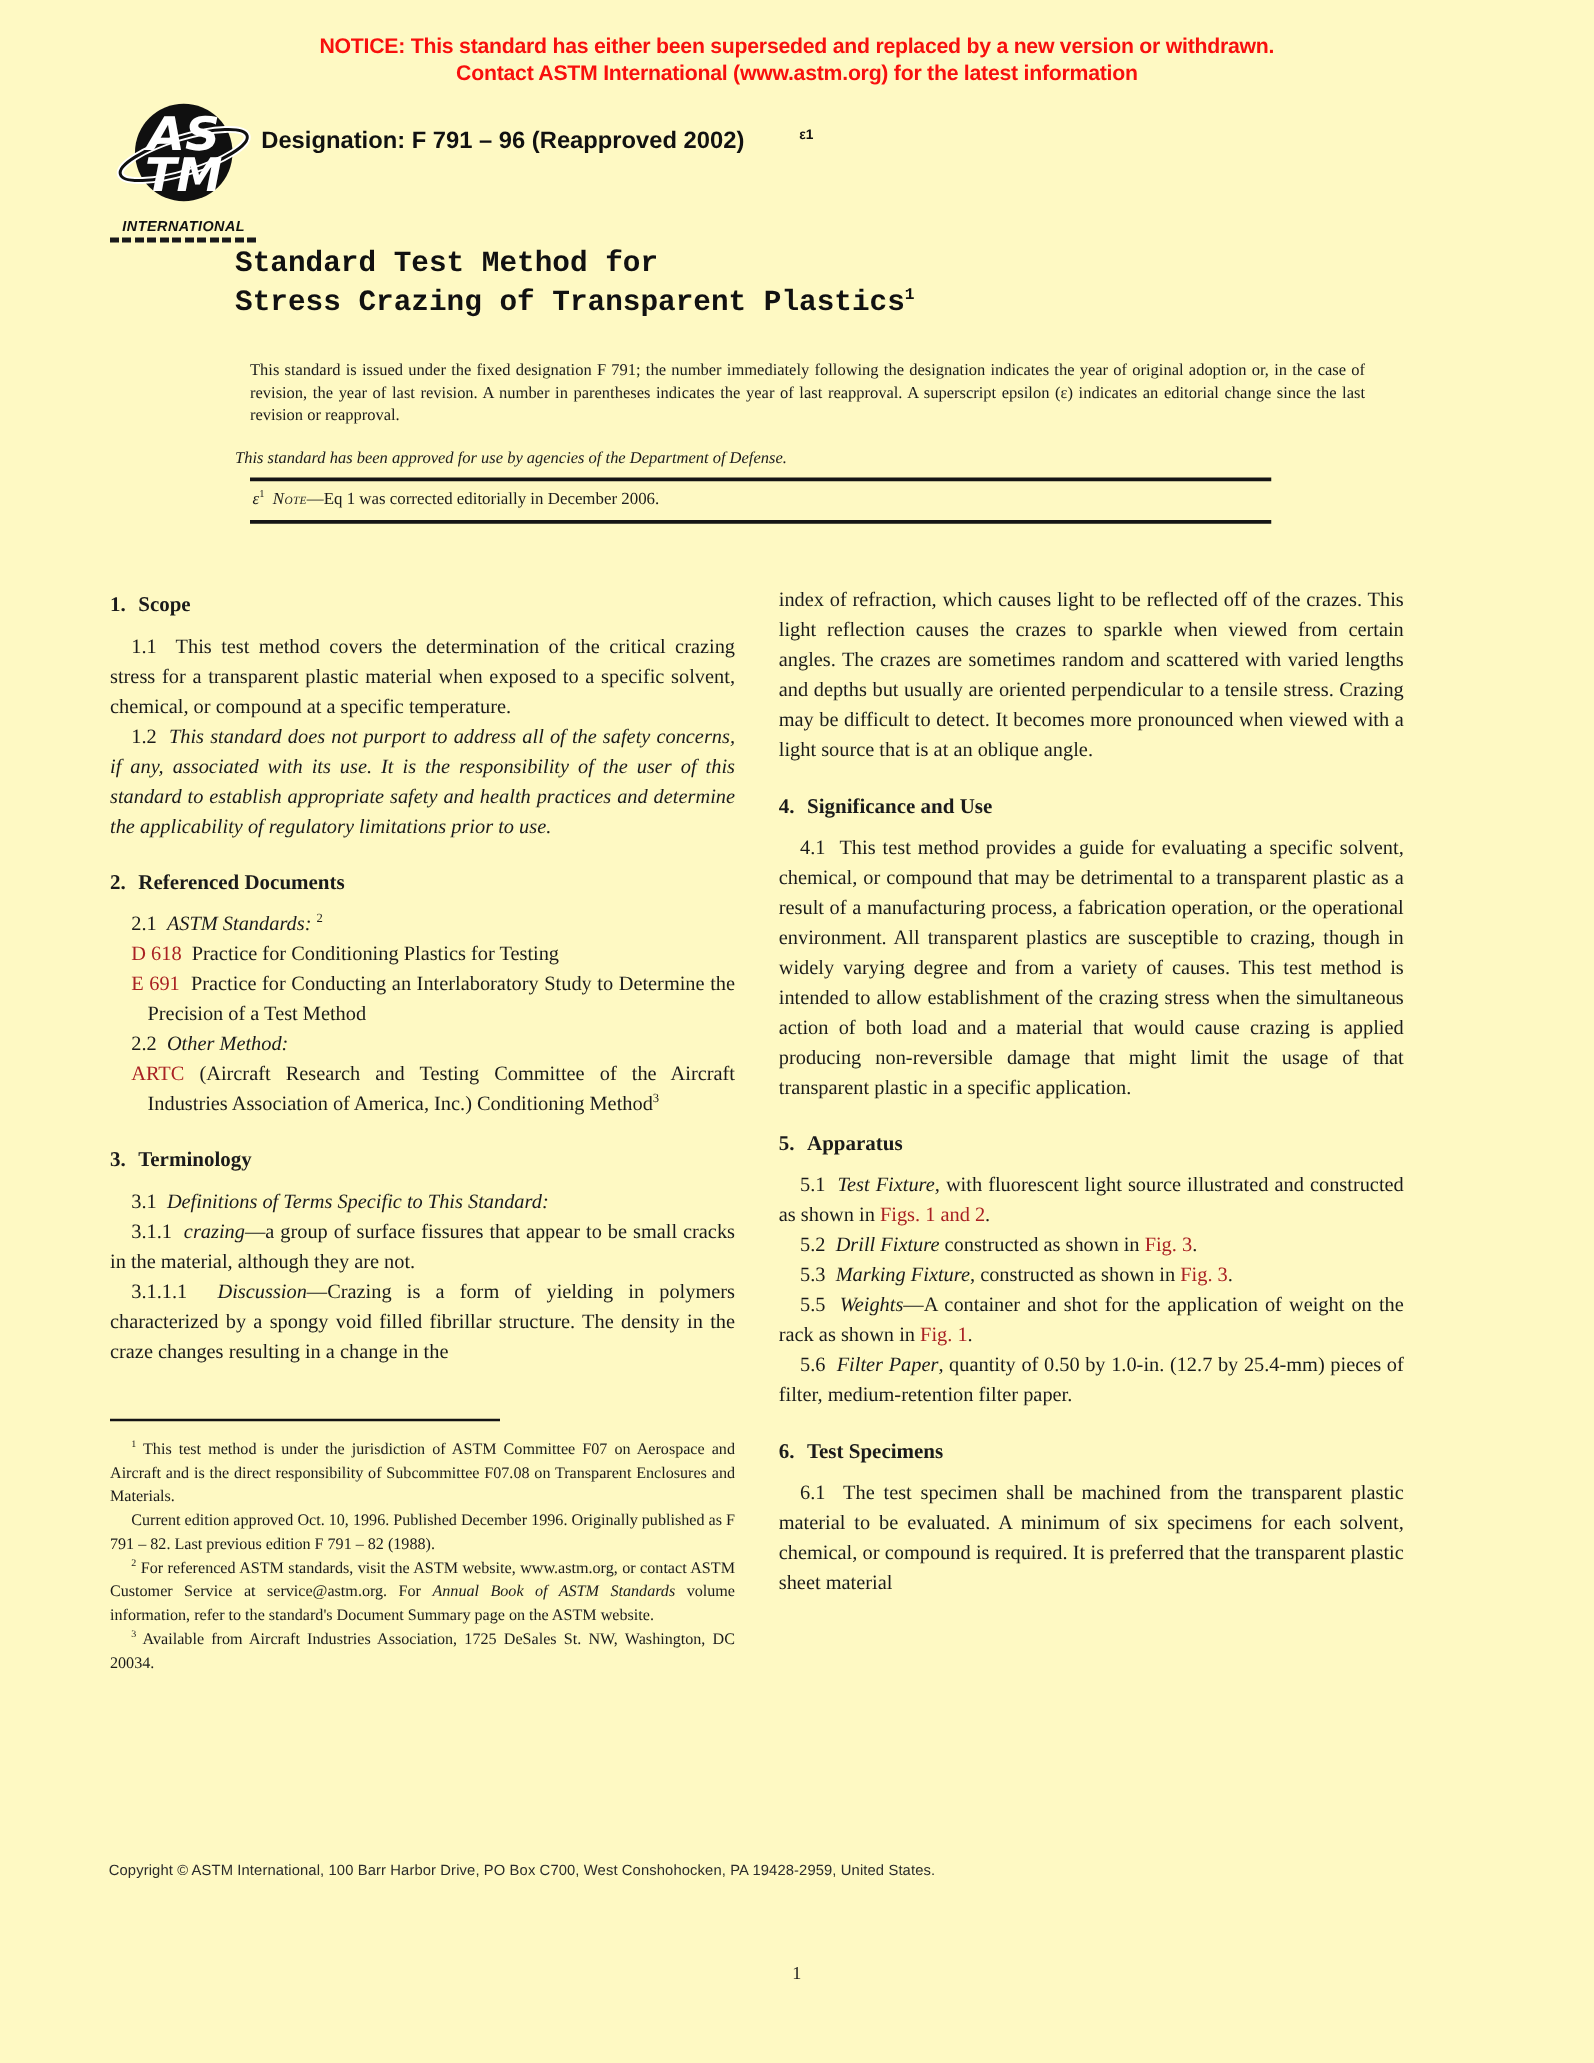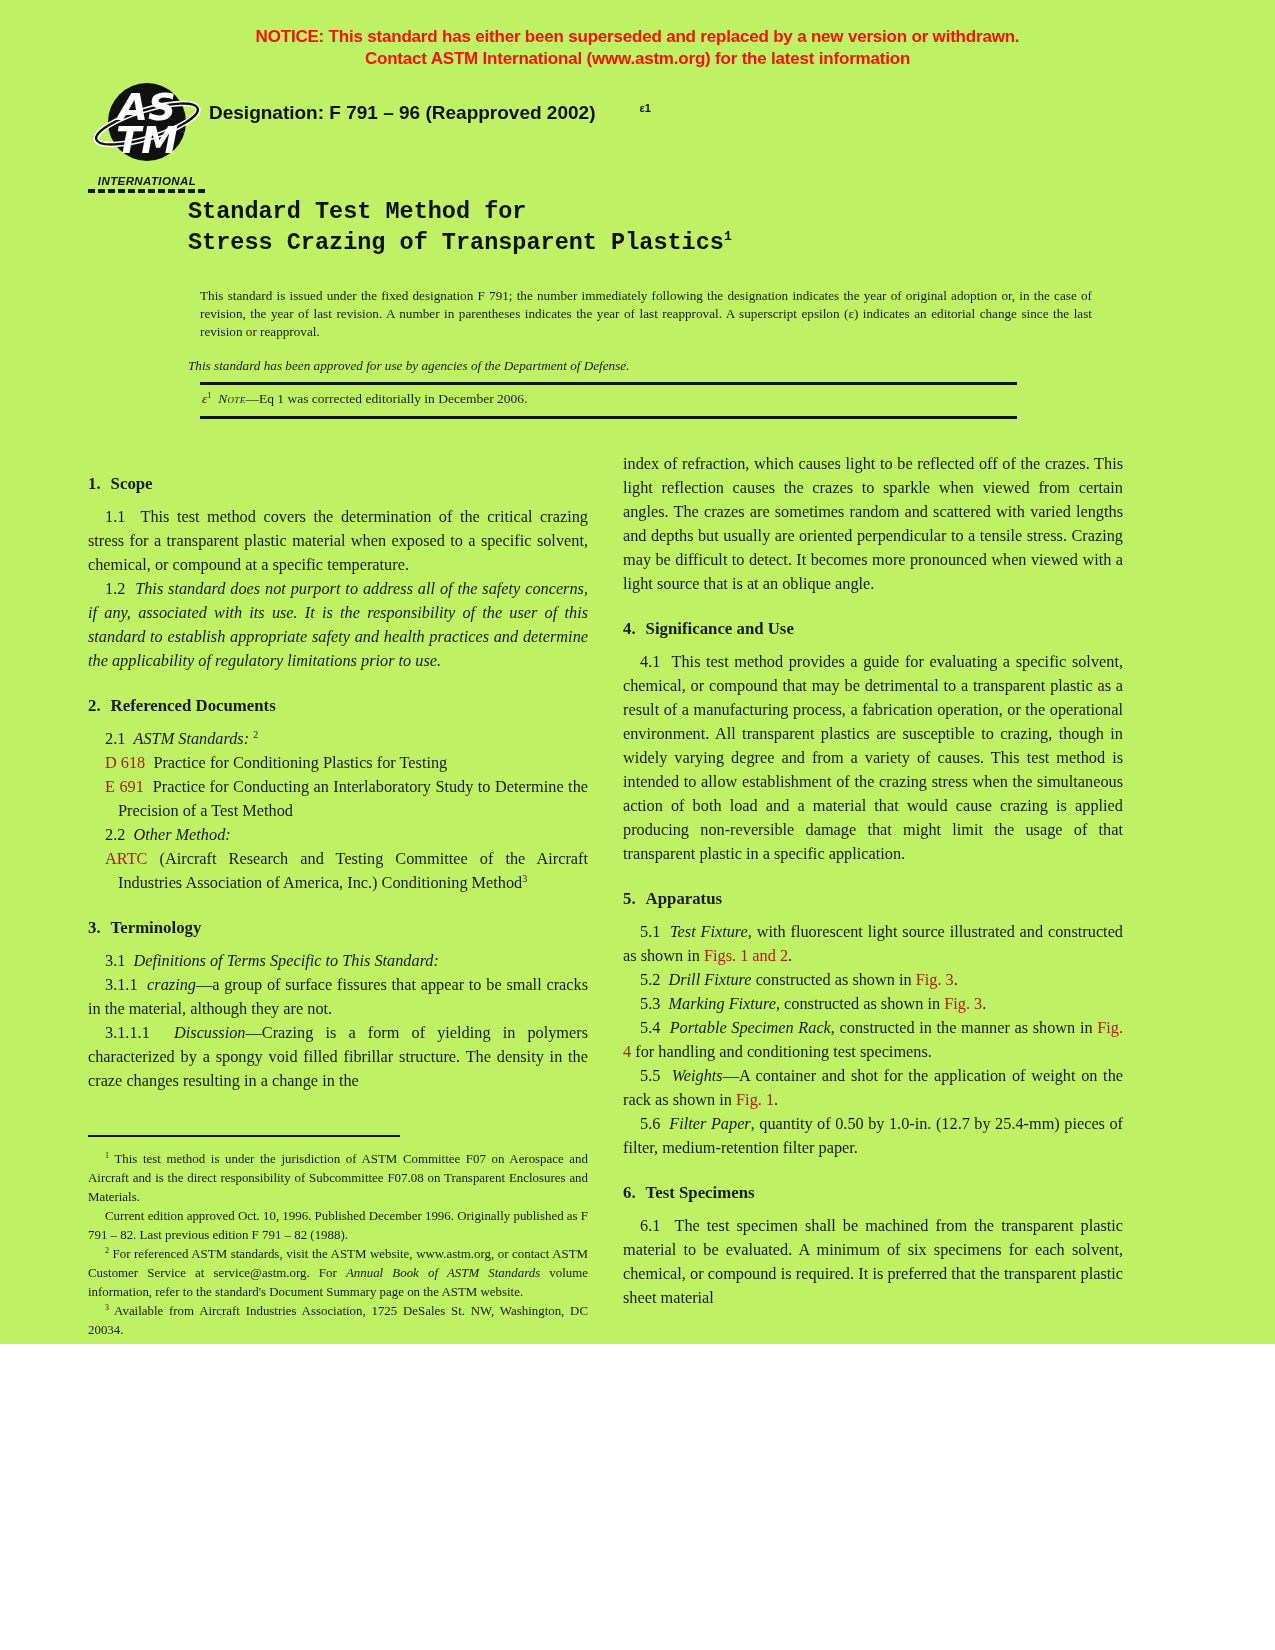--- a/index.html
+++ b/index.html
@@ -1,17 +1,17 @@
 <!DOCTYPE html>
 <html style="--notice-red: #f8100d; --link-red: #a92123;"><head>
 <meta charset="utf-8">
 <style>
   html,body { margin:0; padding:0; background:#ffffff; }
   .page {
-    position:relative; width:1275px; height:1344px; background:#bef264;
+    position:relative; width:1275px; height:1650px; background:#fef9c3;
     font-family:"Liberation Serif", serif; color:#1b1b1b; overflow:hidden;
   }
   sup { font-size:0.62em; line-height:0; }
   .it { font-style:italic; }
   .red { color:var(--link-red); text-decoration:none; cursor:pointer; }
 
   
   .notice {
     position:absolute; top:26px; left:0; width:100%; text-align:center;
     font-family:"Liberation Sans", sans-serif; font-weight:bold;
@@ -52,21 +52,21 @@
   .rule1 { top:382px; }
   .rule2 { top:416px; }
   .note-line { position:absolute; left:202px; top:391px; font-size:13.5px; }
   .note-line .eps { font-style:italic; }
   .note-line .sc { font-variant:small-caps; letter-spacing:0.3px;font-style:italic; }
 
   
   .columns { position:absolute; left:88px; top:452px; width:1035px; display:flex; gap:35px; }
   .col { width:500px; text-align:justify; font-size:16.3px; line-height:24px; }
   .col p { margin:0; text-indent:17px; }
-  .col p.cont { text-indent:0; }
+  .col p.cont { text-indent:0;margin-top:16px; }
   .sect { font-weight:bold; margin:21px 0 9px 0; text-indent:0; font-size:16.8px; text-align:left; }
   .sect .snum { margin-right:10px; }
   .sect1 { margin-top:20px; }
   .ref { text-indent:-13px !important; padding-left:30px; }
 
   
   .fn-block { margin-top:42px; font-size:12.9px; line-height:19px; }
   .fn-rule { width:312px; height:2px; background:#151515; margin-bottom:13px; }
   .fn-block p { text-indent:17px; margin:0; }
 
@@ -147,21 +147,20 @@
 
       <p class="cont">index of refraction, which causes light to be reflected off of the crazes. This light reflection causes the crazes to sparkle when viewed from certain angles. The crazes are sometimes random and scattered with varied lengths and depths but usually are oriented perpendicular to a tensile stress. Crazing may be difficult to detect. It becomes more pronounced when viewed with a light source that is at an oblique angle.</p>
 
       <div class="sect"><span class="snum">4.</span><span>Significance and Use</span></div>
       <p><span>4.1</span>&nbsp;&nbsp;<span>This test method provides a guide for evaluating a specific solvent, chemical, or compound that may be detrimental to a transparent plastic as a result of a manufacturing process, a fabrication operation, or the operational environment. All transparent plastics are susceptible to crazing, though in widely varying degree and from a variety of causes. This test method is intended to allow establishment of the crazing stress when the simultaneous action of both load and a material that would cause crazing is applied producing non-reversible damage that might limit the usage of that transparent plastic in a specific application.</span></p>
 
       <div class="sect"><span class="snum">5.</span><span>Apparatus</span></div>
       <p><span>5.1</span>&nbsp;&nbsp;<span class="it">Test Fixture</span><span>, with fluorescent light source illustrated and constructed as shown in </span><span class="red">Figs. 1 and 2</span><span>.</span></p>
       <p><span>5.2</span>&nbsp;&nbsp;<span class="it">Drill Fixture</span><span> constructed as shown in </span><span class="red">Fig. 3</span><span>.</span></p>
       <p><span>5.3</span>&nbsp;&nbsp;<span class="it">Marking Fixture</span><span>, constructed as shown in </span><span class="red">Fig. 3</span><span>.</span></p>
-      <p><span>5.4</span>&nbsp;&nbsp;<span class="it">Portable Specimen Rack</span><span>, constructed in the manner as shown in </span><span class="red">Fig. 4</span><span> for handling and conditioning test specimens.</span></p>
       <p><span>5.5</span>&nbsp;&nbsp;<span class="it">Weights</span><span>—A container and shot for the application of weight on the rack as shown in </span><span class="red">Fig. 1</span><span>.</span></p>
       <p><span>5.6</span>&nbsp;&nbsp;<span class="it">Filter Paper</span><span>, quantity of 0.50 by 1.0-in. (12.7 by 25.4-mm) pieces of filter, medium-retention filter paper.</span></p>
 
       <div class="sect"><span class="snum">6.</span><span>Test Specimens</span></div>
       <p><span>6.1</span>&nbsp;&nbsp;<span>The test specimen shall be machined from the transparent plastic material to be evaluated. A minimum of six specimens for each solvent, chemical, or compound is required. It is preferred that the transparent plastic sheet material</span></p>
     </div>
   </div>
 
   <div class="copyright">Copyright © ASTM International, 100 Barr Harbor Drive, PO Box C700, West Conshohocken, PA 19428-2959, United States.</div>
   <div class="pagenum">1</div>

